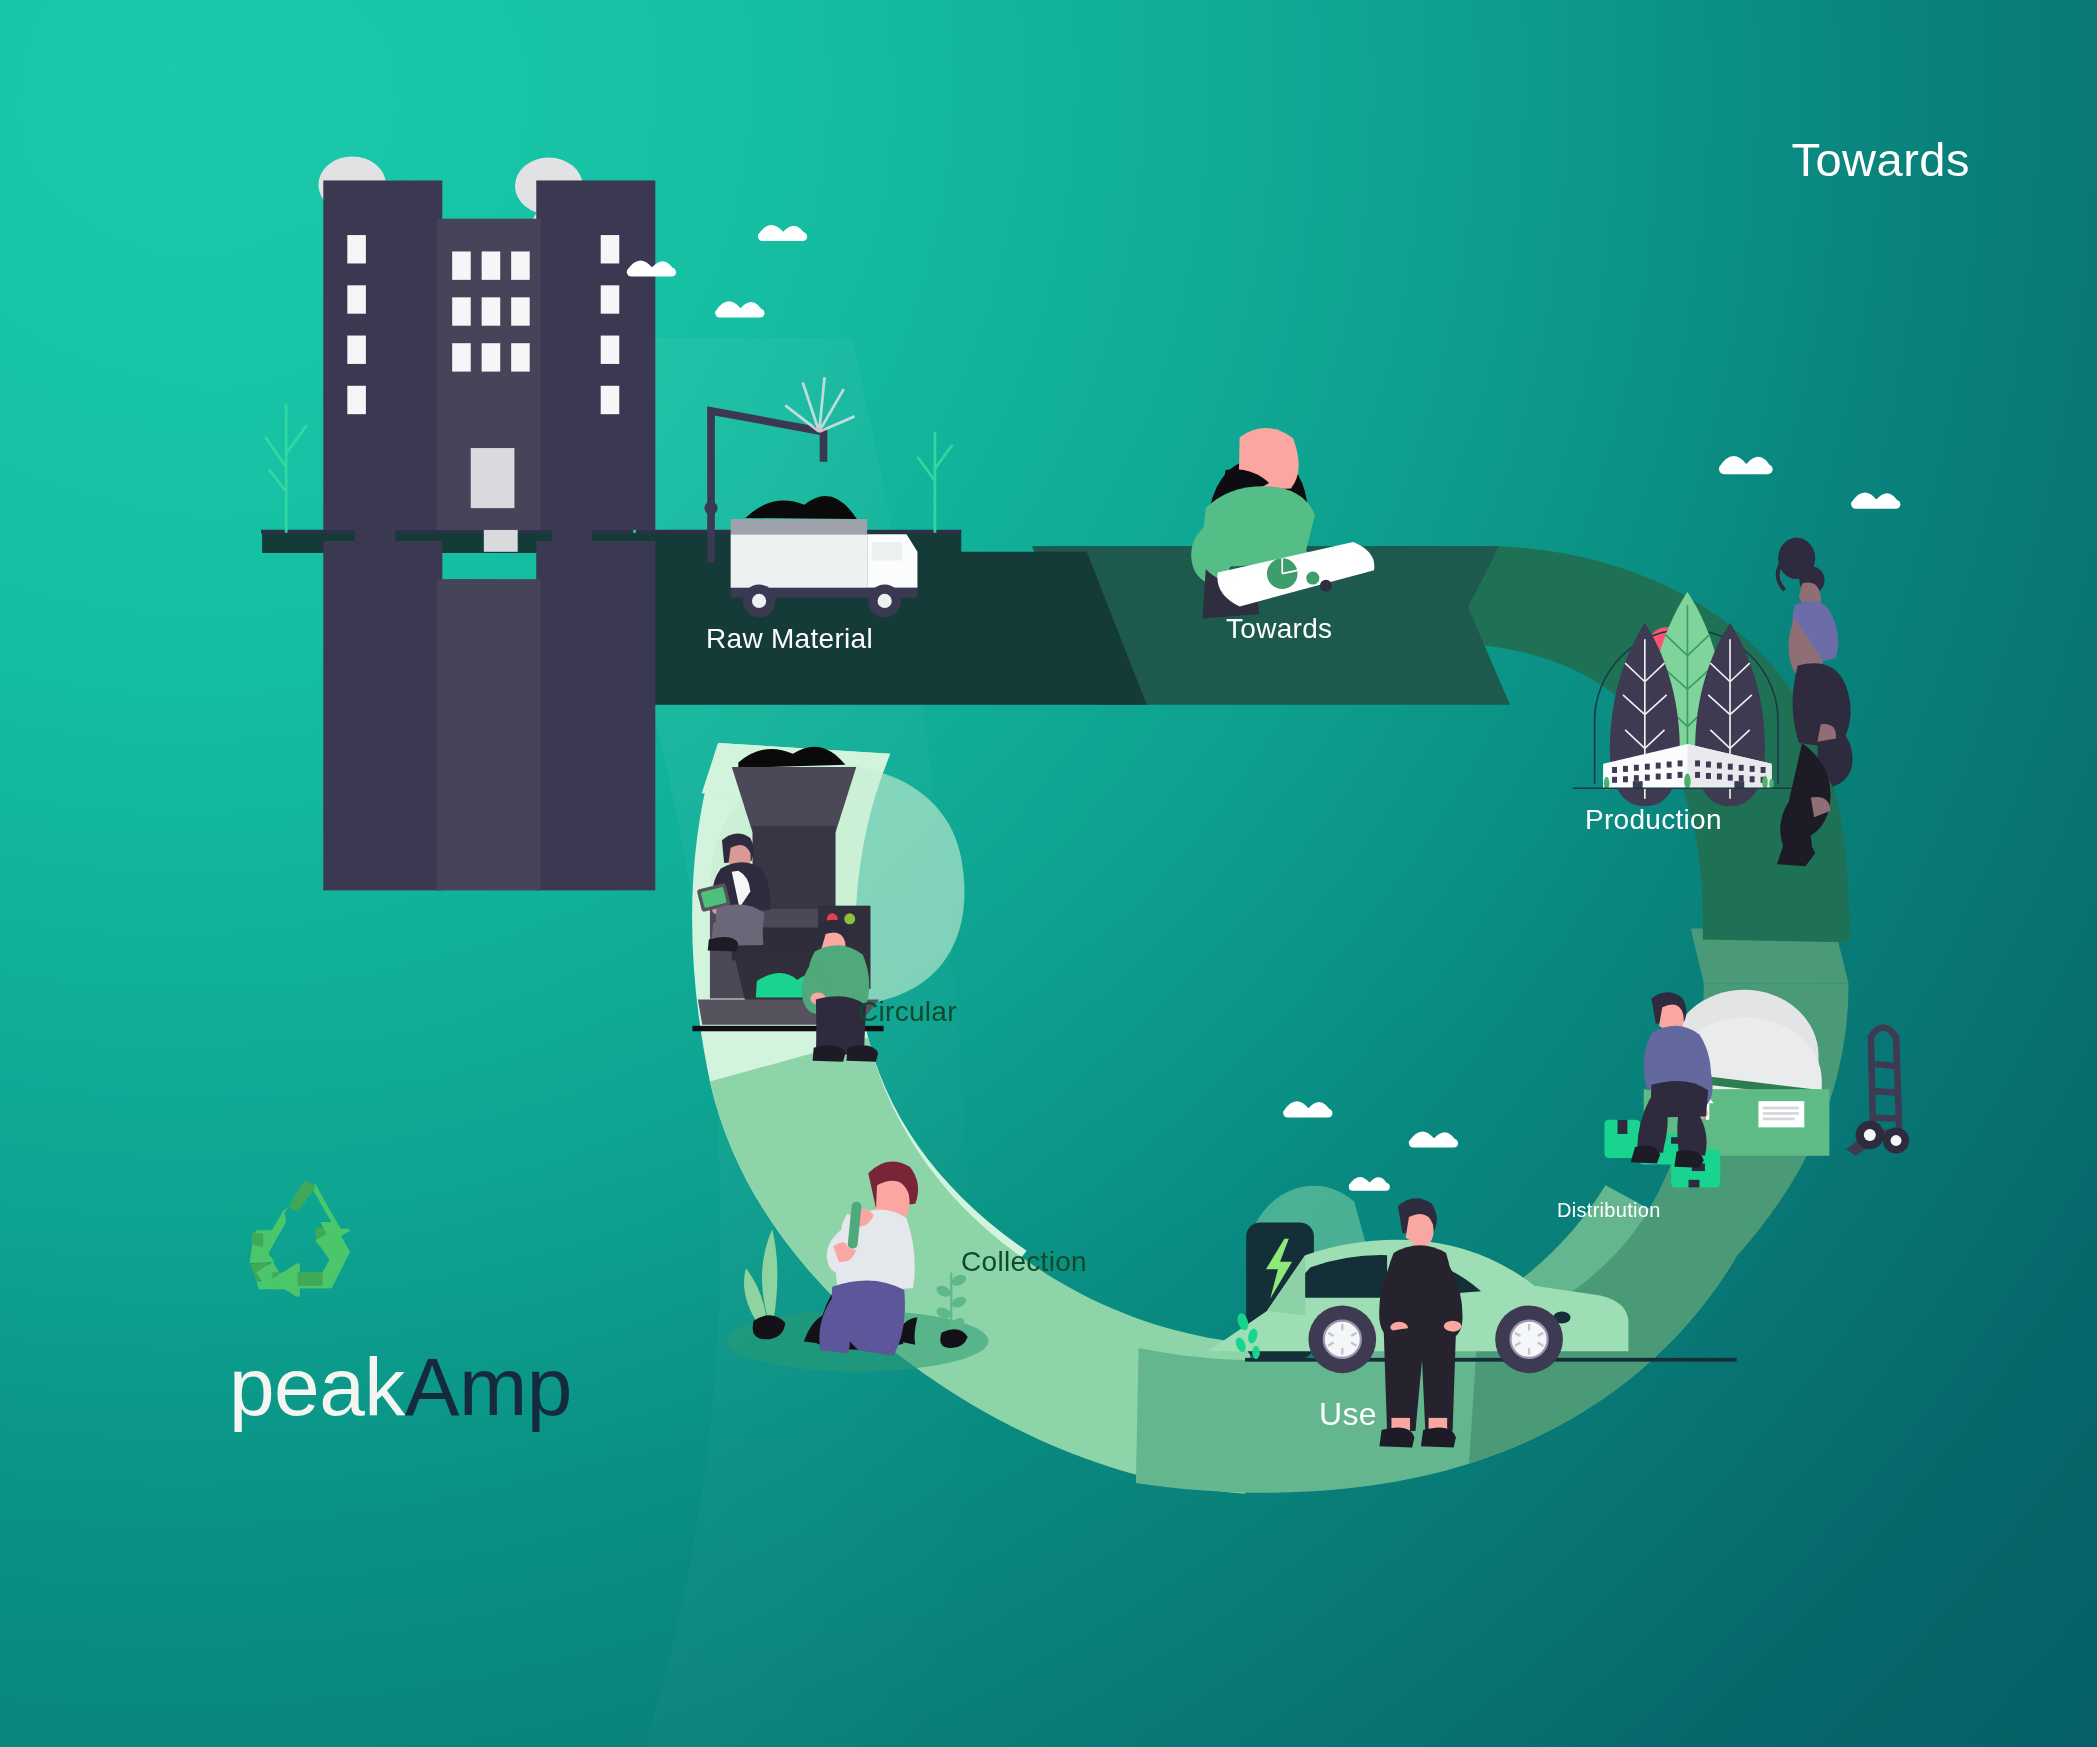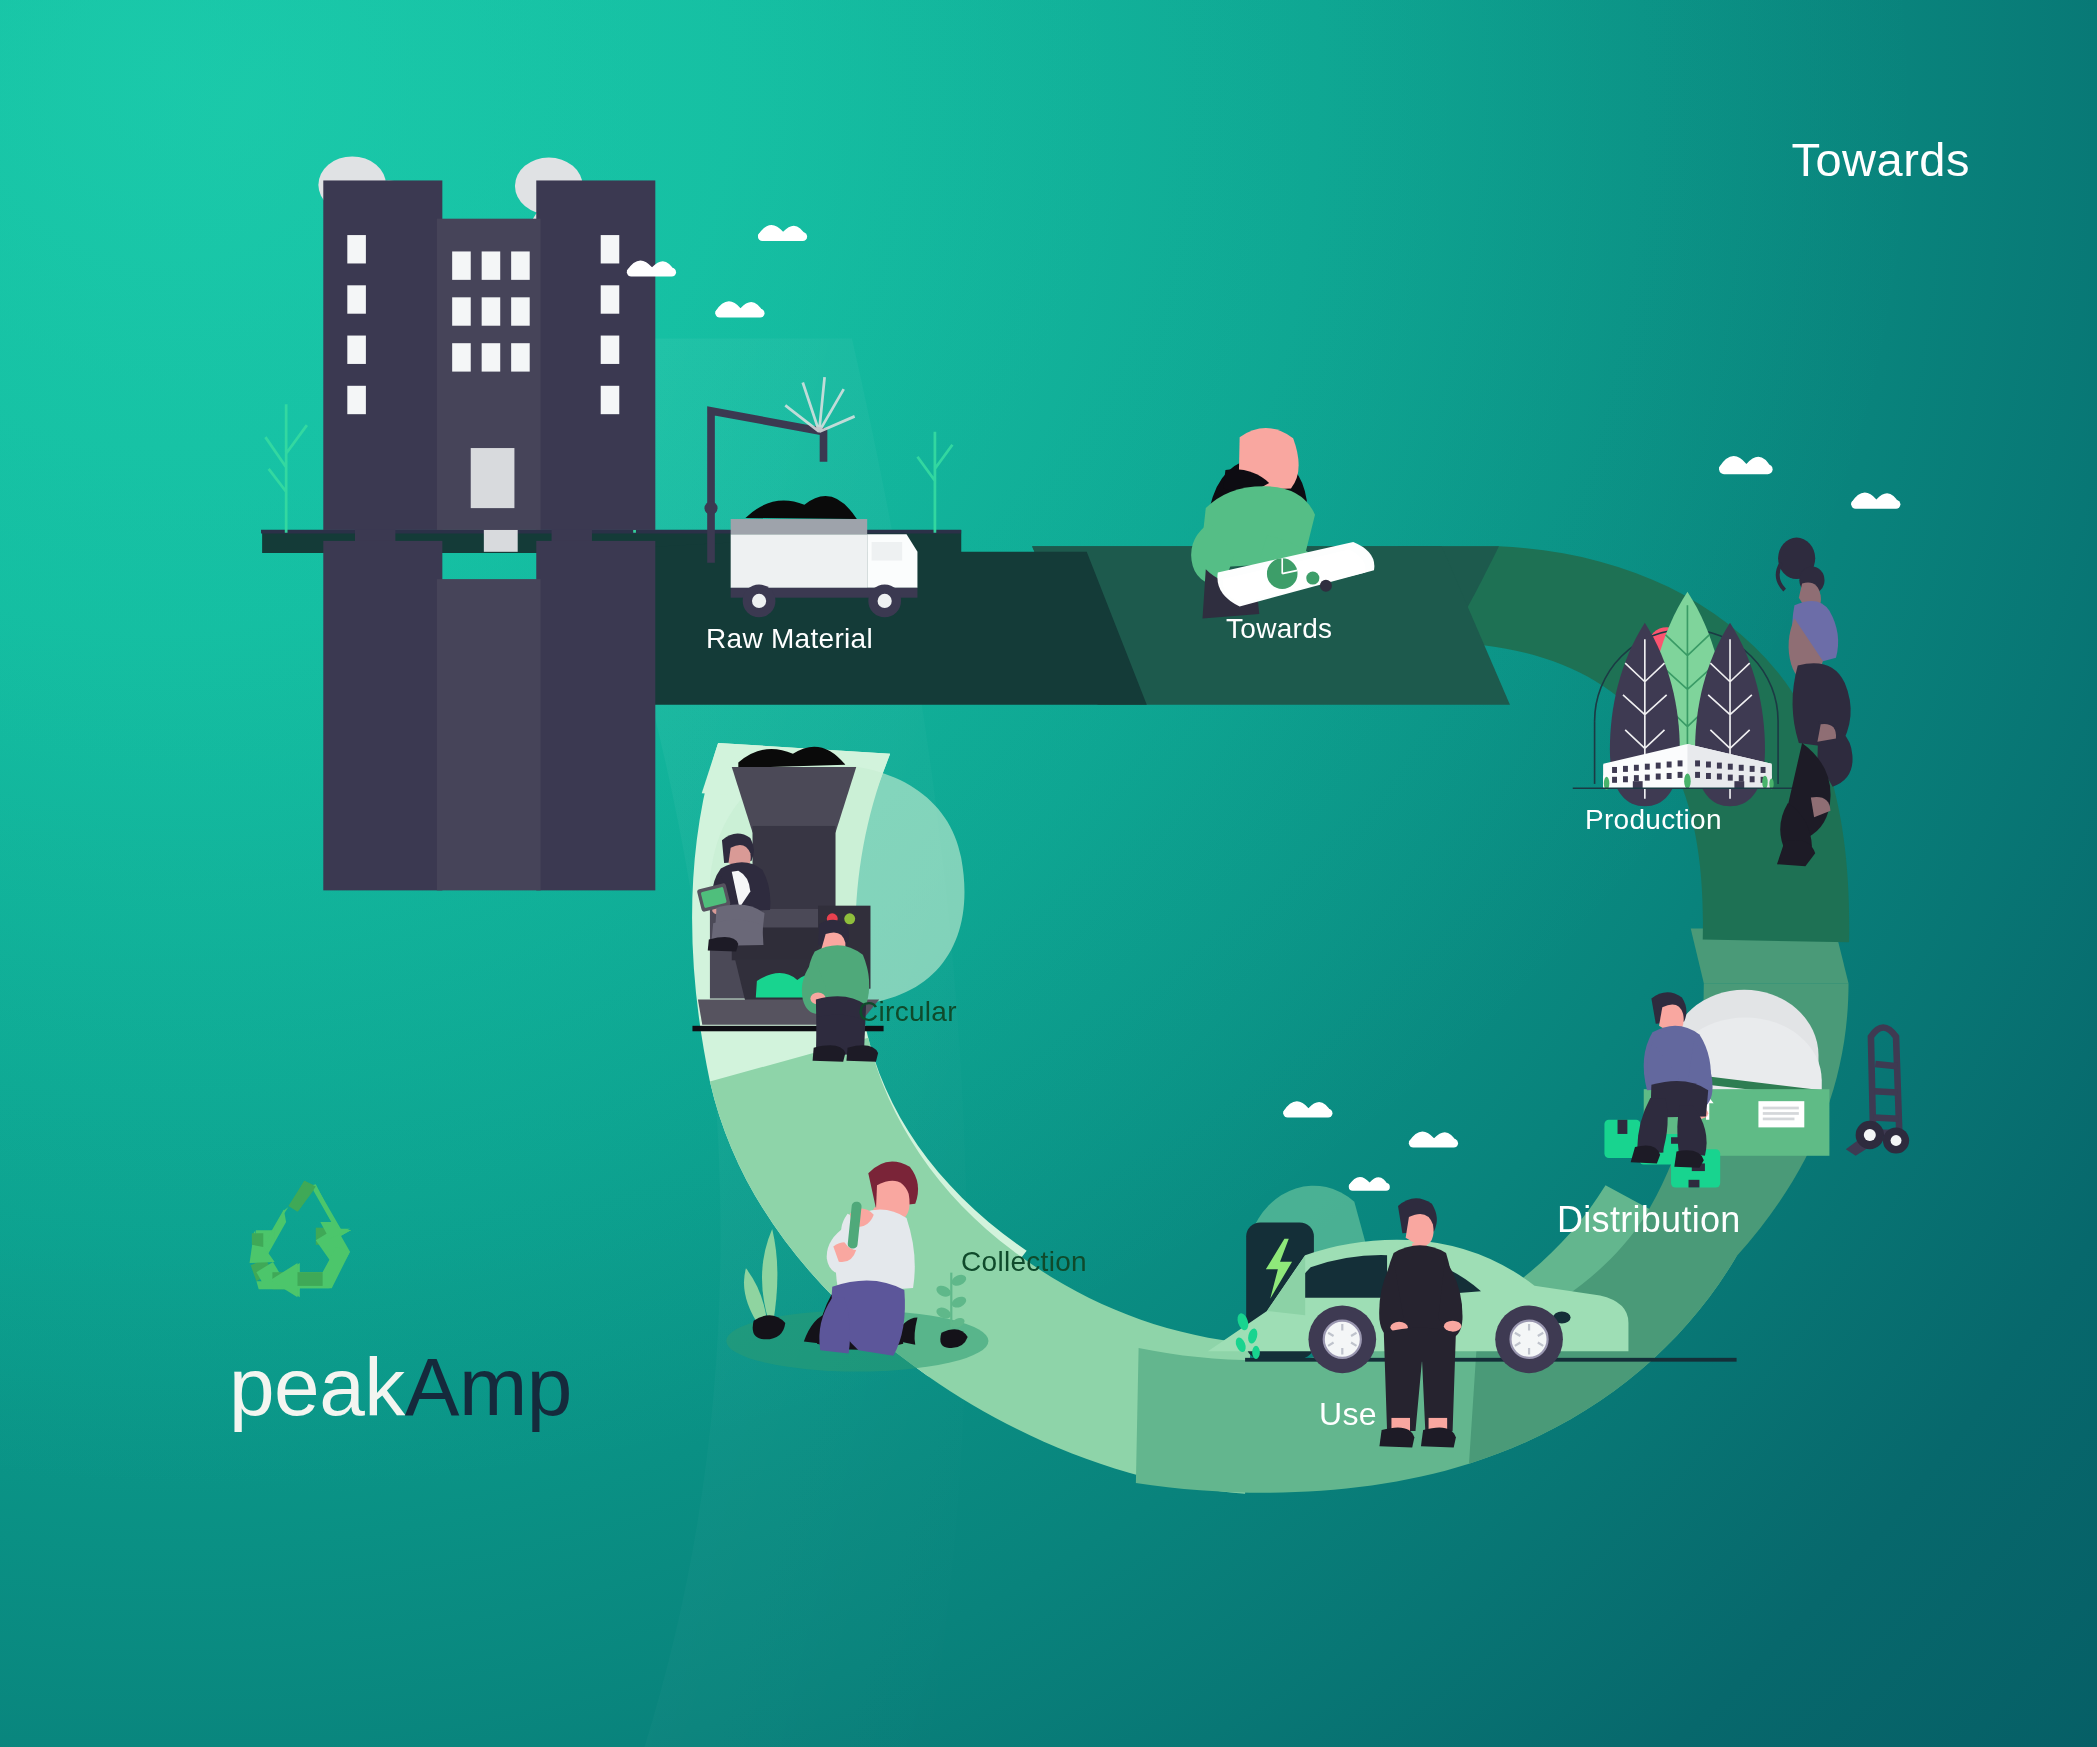--- a/index.html
+++ b/index.html
@@ -542,21 +542,21 @@
       </g>
     </g>
   </svg>
 
   <div class="stage-label" style="left:706px;top:623px;font-size:28px;">Raw Material</div>
 
   <div class="stage-label" style="left:1226px;top:613px;font-size:28px;">Towards</div>
 
   <div class="stage-label" style="left:1585px;top:804px;font-size:28px;">Production</div>
 
-  <div class="stage-label" style="left:1557px;top:1199px;font-size:36px;">Distribution</div>
+  <div class="stage-label" style="left:1557px;top:1199px;font-size:20px;">Distribution</div>
 
   <div class="stage-label" style="left:1319px;top:1396px;font-size:32px;">Use</div>
 
   <div class="stage-label dark" style="left:961px;top:1246px;font-size:28px;text-align:right;">Collection</div>
 
   <div class="stage-label dark" style="left:858px;top:996px;font-size:28px;">Circular</div>
 
   <div id="title-block">
     <div id="title-small">Towards</div>
   </div>

